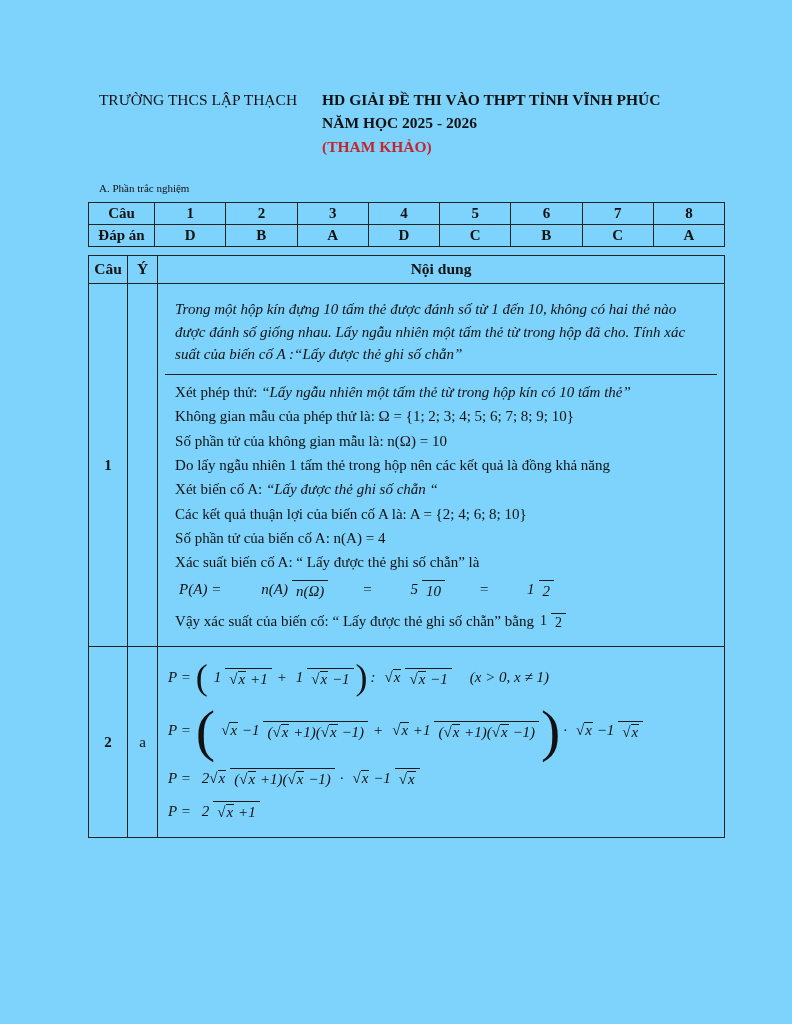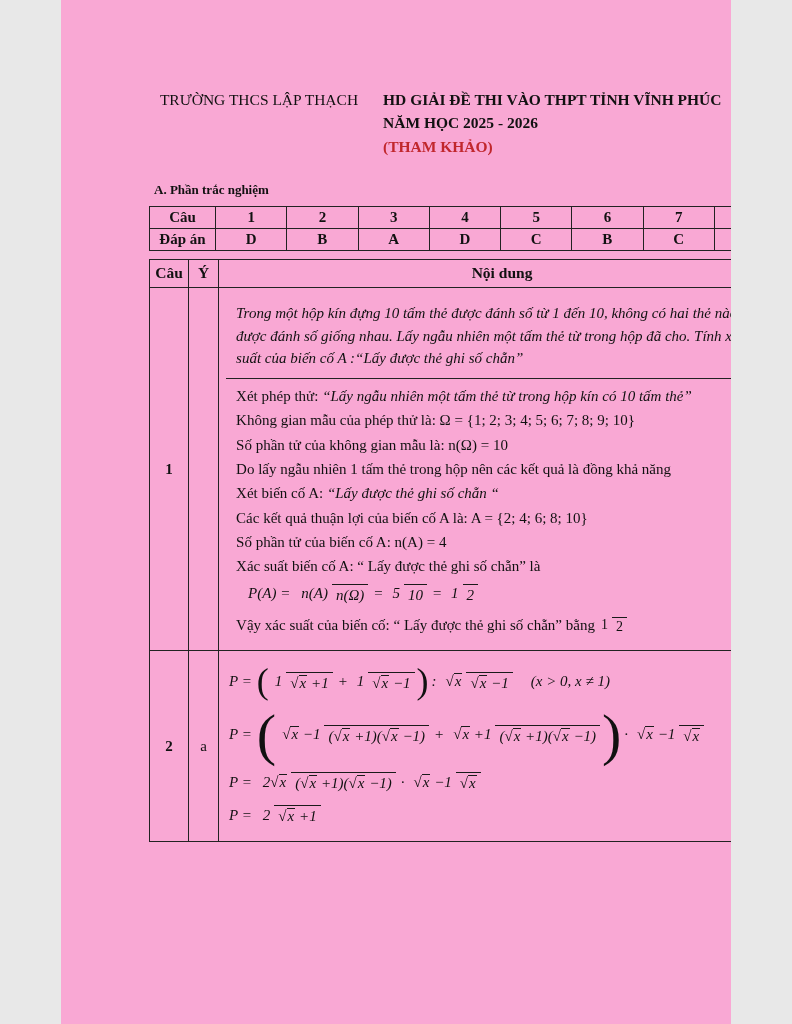--- a/index.html
+++ b/index.html
@@ -1,31 +1,31 @@
 <!DOCTYPE html>
 <html><head>
 <meta charset="utf-8">
 <style>
   * { margin: 0; padding: 0; box-sizing: border-box; }
   html, body { background: #e8e8e8; }
   body { font-family: "Liberation Serif", "DejaVu Serif", serif; color: #111; }
   .page {
-    width: 670px; height: 1024px; background: #f9a8d4; overflow: hidden;
+    width: 792px; height: 1024px; background: #7dd3fc; overflow: hidden;
     padding: 88px 0 0 88px; position: relative; margin: 0 auto;
   }
   .content { width: 637px; }
 
   
   .doc-header { display: flex; width: 652px; margin-left: -14px; }
   .hdr-left  { width: 248px; text-align: center; font-size: 15.5px; line-height: 1.5; }
   .hdr-left .dept { font-weight: bold; display: inline-block; border-bottom: 1.4px solid #111; padding: 0 10px 1px; }
   .hdr-right { flex: 1; font-weight: bold; font-size: 15.5px; line-height: 1.5; }
 
   
-  .sec-heading { font-weight: bold; font-size: 13px; margin-left: 5px; }
+  .sec-heading { font-weight: normal; font-size: 11px; margin-left: 11px; }
   .sec-a { margin-top: 24px; }
   .sec-b { margin-top: 30px; }
 
   
   .mc-table { border-collapse: collapse; width: 637px; margin-top: 8px; table-layout: fixed; }
   .mc-table td {
     border: 1.2px solid #222; text-align: center; font-weight: bold;
     height: 22px; font-size: 15px; padding: 0;
   }
   .mc-table td.c0 { width: 66px; }
@@ -51,21 +51,21 @@
   .mf .op { margin: 0 3px; }
   .frac { display: inline-flex; flex-direction: row; align-items: center; line-height: 1.2; margin: 0 2px; }
   .fnum { padding: 0 4px 1px; white-space: nowrap; }
   .fden { border-top: 1.3px solid #1a1a1a; padding: 1px 4px 0; white-space: nowrap; }
   .bp { font-style: normal; font-weight: 300; align-self: center; line-height: 0.85; }
   .bp-lg { font-size: 36px; }
   .bp-xl { font-size: 58px; }
   .cond { margin-left: 16px; white-space: nowrap; }
   .ol { border-top: 1.3px solid #1a1a1a; display: inline-block; line-height: 1.05; padding: 0 1px; }
 
-  .mf-pa { margin: 5px 12px 2px; }
+  .mf-pa { margin: 5px 4px 2px; gap: 29px; }
   .mf-last { font-style: normal; margin-top: 13px; }
   .mf-last .frac { font-size: 14px; margin-left: 2px; }
 
   .q2-content { padding: 6px 10px 10px !important; }
   .q2-content .mf { margin: 9px 0 13px; }
   .q2-content .mf:last-child { margin-bottom: 6px; }
 </style>
 </head>
 <body>
 

